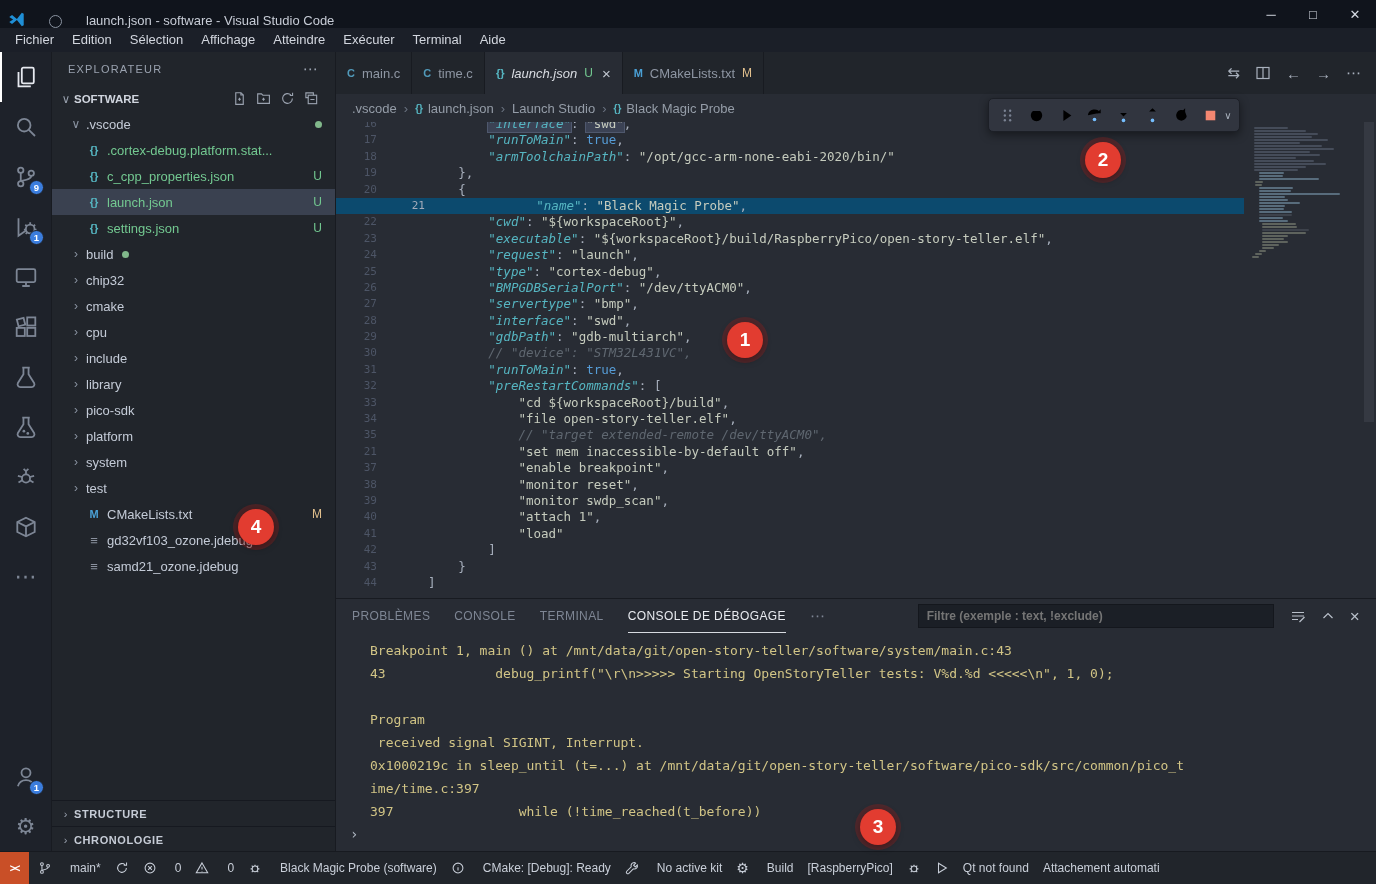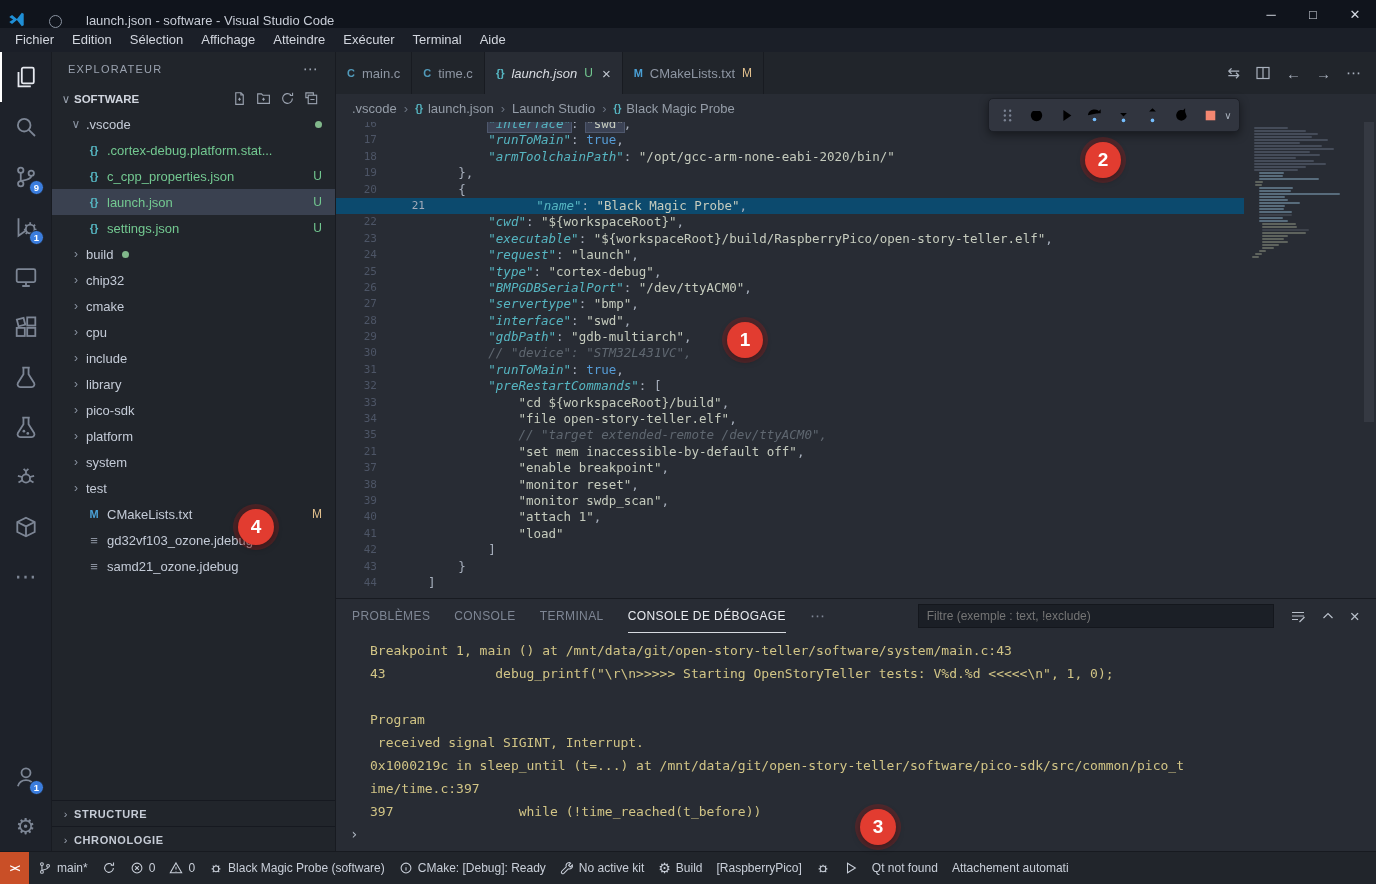--- a/index.html
+++ b/index.html
@@ -106,32 +106,32 @@
   .dbg-blue{color:#75beff;}
   .dbg-red{color:#f48771;}
   .dbg-chev{color:#aab2bd;font-size:10px;margin-left:-4px;width:12px;text-align:center;}
   
   .panel{position:absolute;top:546px;left:0;right:0;height:254px;background:#282c34;border-top:1px solid #181b21;box-sizing:border-box;}
   .panel-tabs{height:34px;display:flex;align-items:center;padding:0 16px;font-size:12px;letter-spacing:.4px;color:#7e8694;}
   .ptab{height:100%;display:flex;align-items:center;margin-right:24px;border-bottom:1px solid transparent;box-sizing:border-box;}
   .ptab.active{color:#e8ebf0;border-bottom-color:#d7dbe0;}
   .ptab-more{font-size:15px;margin-right:12px;}
   .panel-filter{margin-left:auto;width:356px;height:24px;background:#1b1f26;border:1px solid #14171d;
-                color:#8d95a3;font-size:12px;padding:0 8px;box-sizing:border-box;font-family:"Liberation Sans",sans-serif;}
+                color:#8d95a3;font-size:12px;padding:0 8px;box-sizing:border-box;font-family:"Liberation Sans",sans-serif;font-weight:bold;}
   .panel-actions{display:flex;align-items:center;gap:14px;margin-left:16px;color:#b9c0ca;}
   .panel-actions svg{width:16px;height:16px;}
   .panel-actions .txt-ic{font-size:17px;line-height:1;}
   .console{position:absolute;top:34px;left:0;right:0;bottom:0;padding:6px 0 0 34px;
            font-family:"DejaVu Sans Mono",monospace;font-size:13px;line-height:23px;color:#d2c586;white-space:pre;overflow:hidden;}
   .console-line{min-height:23px;}
   .console-prompt{position:absolute;left:14px;color:#aeb7c2;font-size:14px;}
   
   .statusbar{position:absolute;left:0;right:0;bottom:0;height:32px;background:#21252b;border-top:1px solid #171a20;
              display:flex;align-items:center;font-size:12px;color:#c9cfd9;overflow:hidden;white-space:nowrap;}
-  .status-item{display:flex;align-items:center;gap:5px;padding:0 7px;flex:none;}
+  .status-item{display:flex;align-items:center;gap:18px;padding:0 7px;flex:none;}
   .status-item svg{width:14px;height:14px;}
   .status-item .txt-ic{font-size:14px;line-height:1;}
   .status-remote{width:29px;height:100%;background:#c94f27;color:#fff;display:flex;align-items:center;
                  justify-content:center;font-size:10px;font-weight:bold;letter-spacing:-1px;margin-right:2px;flex:none;}
   
   .annot{position:absolute;width:36px;height:36px;border-radius:50%;background:#e23c30;color:#fff;
          font-weight:bold;font-size:19px;display:flex;align-items:center;justify-content:center;z-index:100;
          box-shadow:0 0 0 5px rgba(165,30,25,.30),0 2px 7px rgba(0,0,0,.5);}
   .ic{display:inline-flex;align-items:center;justify-content:center;}
   .ic svg{fill:none;stroke:currentColor;stroke-width:1.2;}

